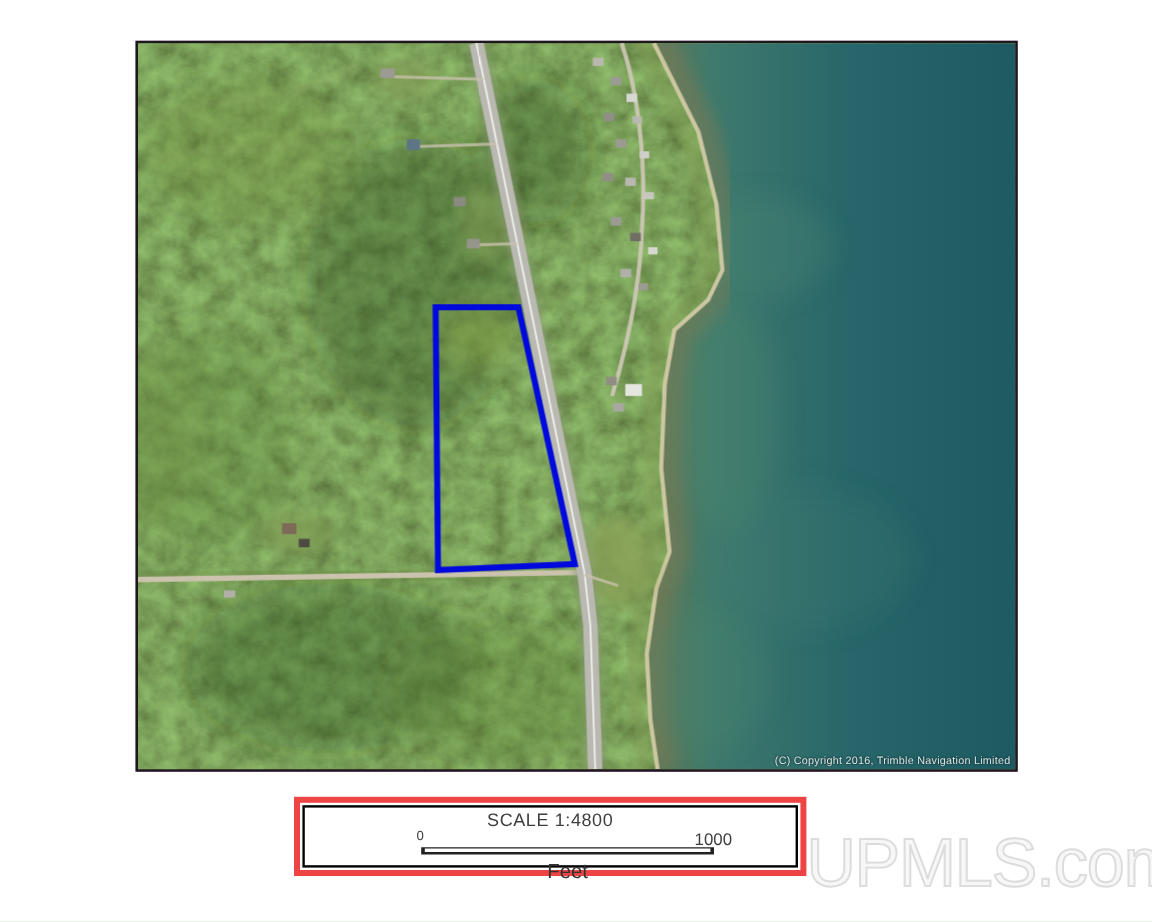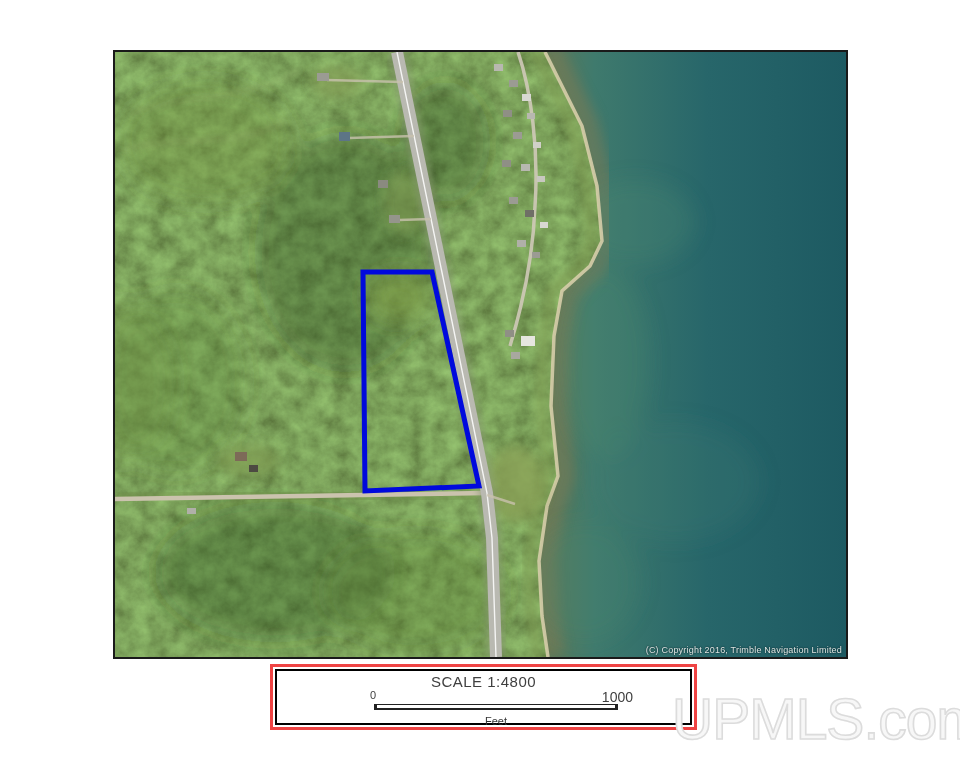--- a/index.html
+++ b/index.html
@@ -1,38 +1,38 @@
 <!DOCTYPE html>
 <html><head>
 <meta charset="utf-8">
 <style>
   html,body{margin:0;padding:0;background:#ffffff;font-family:"Liberation Sans",sans-serif;}
   .page{position:relative;width:960px;height:768px;background:#ffffff;overflow:hidden;}
 
   
-  .map-frame{position:absolute;left:113px;top:50px;width:731px;height:605px;
+  .map-frame{position:absolute;left:113px;top:34px;width:731px;height:605px;
              border:2px solid #1a1a1a;background:#701a75;}
   .map-frame svg{display:block;width:731px;height:605px;}
   .copyright{position:absolute;right:4px;bottom:2px;font-size:9px;letter-spacing:.2px;
              color:#dfe9e6;text-shadow:0 0 2px rgba(10,40,45,.9),0 0 1px rgba(10,40,45,.9);}
 
   
   .scale-outer{position:absolute;left:245px;top:664px;width:427px;height:66px;
-               border:3px solid #ef4444;box-sizing:border-box;background:#fff;margin-left:25px;}
+               border:5px solid #ef4444;box-sizing:border-box;background:#fff;}
   .scale-inner{position:absolute;left:2px;top:2px;right:2px;bottom:2px;border:2px solid #000;}
   .scale-title{position:absolute;top:2px;left:0;width:100%;text-align:center;
                font-size:15px;color:#3f3f3f;letter-spacing:.5px;}
   .scale-bar-wrap{position:absolute;left:97px;top:33px;width:244px;height:8px;}
   .scale-bar{position:absolute;left:0;top:0;width:100%;height:6px;background:#fff;
              border:1px solid #222;border-left:3px solid #222;border-right:3px solid #222;
              border-bottom:2px solid #222;box-sizing:border-box;}
   .scale-zero{position:absolute;left:-4px;top:-15px;font-size:11px;color:#3f3f3f;}
   .scale-max{position:absolute;right:-15px;top:-15px;font-size:14px;color:#3f3f3f;}
   .scale-unit{position:absolute;left:0;top:11px;width:100%;text-align:center;
-              font-size:11px;color:#333;}
+              font-size:17px;color:#333;}
 
   
   .watermark{position:absolute;left:672px;top:686px;font-size:57px;letter-spacing:-1px;
              color:#f7f7f7;-webkit-text-stroke:1.6px #dcdcdc;
              text-shadow:0 0 1px #e2e2e2;white-space:nowrap;}
 </style>
 </head>
 <body>
 
 <div class="page">

